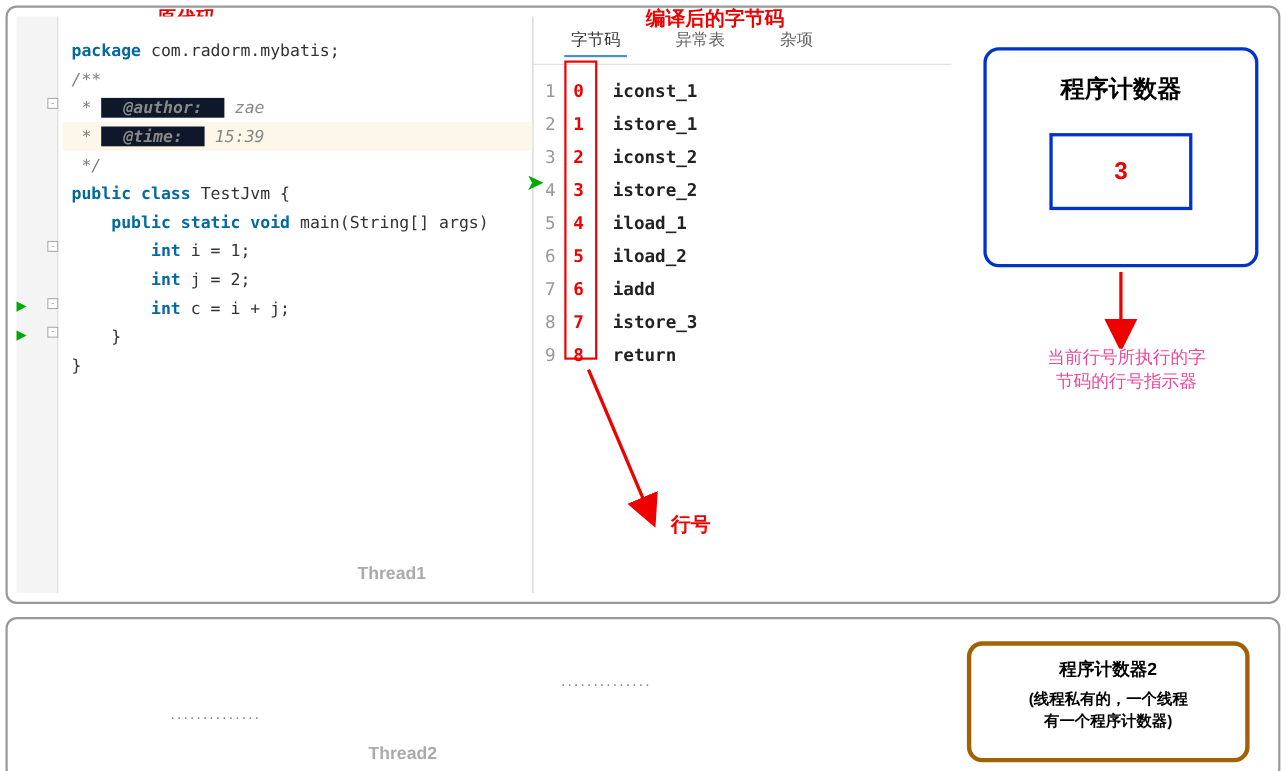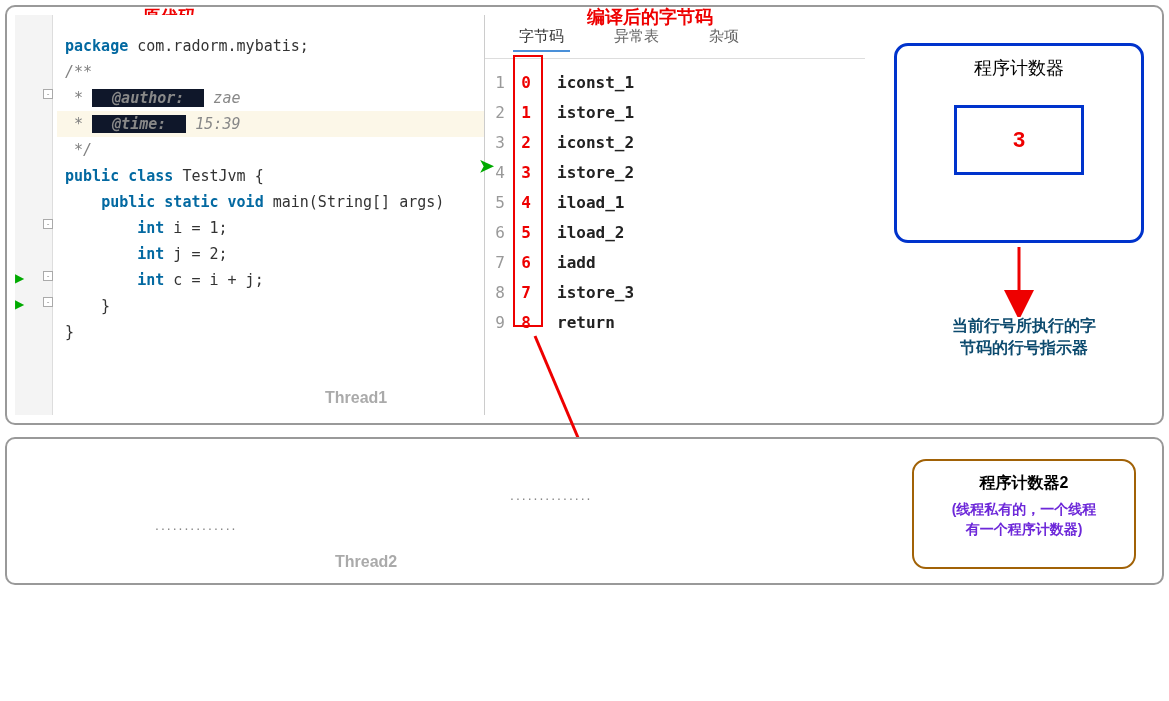--- a/index.html
+++ b/index.html
@@ -1,19 +1,19 @@
 <!DOCTYPE html>
 <html><head>
   <meta charset="utf-8">
   <style>
     * { box-sizing: border-box; margin: 0; padding: 0; }
     body { font-family: "Microsoft YaHei", Arial, sans-serif; background: #fff; padding: 5px; width: 1169px; }
     
     .panel { border: 2px solid #999; border-radius: 10px; padding: 8px; margin-bottom: 12px; background: #fff; position: relative; }
-    .panel1 { height: 420px; display: flex; }
+    .panel1 { height: 544px; display: flex; }
     .panel2 { height: 148px; }
     
     .title-red { color: #e00; font-weight: bold; position: absolute; font-size: 18px; }
     .title-source { top: -2px; left: 135px; }
     .title-bytecode { top: -2px; left: 580px; }
     
     
     .source-area { width: 470px; background: #fff; border-right: 1px solid #ccc; position: relative; padding-left: 42px; padding-top: 18px; }
     .gutter { position: absolute; left: 0; top: 0; width: 38px; height: 100%; background: #f4f4f4; border-right: 1px solid #ddd; }
     .fold-mark { position: absolute; left: 28px; width: 10px; height: 10px; border: 1px solid #aaa; font-size: 8px; line-height: 8px; text-align: center; color: #888; background: #fff; }
@@ -43,37 +43,37 @@
     
     .red-box-offsets { position: absolute; border: 2px solid #e00; left: 28px; top: 40px; width: 30px; height: 272px; }
     .arrow-marker { position: absolute; left: -6px; top: 140px; color: #0a0; font-size: 18px; font-weight: bold; }
     
     .red-arrow-down { position: absolute; left: 45px; top: 316px; }
     .label-lineno { position: absolute; left: 95px; top: 450px; color: #e00; font-weight: bold; font-size: 18px; margin-left: 30px; }
     
     
     .right-area { flex: 1; position: relative; }
     .pc-box { border: 3px solid #0033cc; border-radius: 14px; position: absolute; right: 10px; top: 28px; width: 250px; height: 200px; padding: 10px; }
-    .pc-title { text-align: center; font-size: 18px; font-weight: normal; }
+    .pc-title { text-align: center; font-size: 22px; font-weight: bold; margin-top: 10px; }
     .pc-inner { border: 3px solid #0033cc; width: 130px; height: 70px; margin: 25px auto 0; display: flex; align-items: center; justify-content: center; }
     .pc-value { color: #e00; font-weight: bold; font-size: 22px; }
     
     .pc-arrow-down { position: absolute; right: 120px; top: 232px; }
-    .pc-desc { position: absolute; right: 15px; top: 300px; color: #0c4a6e; font-weight: bold; font-size: 16px; text-align: center; width: 230px; line-height: 1.4; }
+    .pc-desc { position: absolute; right: 15px; top: 300px; color: #ec4899; font-weight: normal; font-size: 16px; text-align: center; width: 230px; line-height: 1.4; }
     
     
     .panel2-content { display: flex; align-items: center; height: 100%; position: relative; }
     .dots { color: #888; letter-spacing: 2px; font-size: 14px; }
     .dots1 { position: absolute; left: 140px; top: 70px; }
     .dots2 { position: absolute; left: 495px; top: 40px; }
     .thread2-label { position: absolute; left: 320px; bottom: 4px; font-size: 16px; color: #aaa; font-weight: bold; }
     
-    .pc-box2 { border: 2px solid #a16207; border-radius: 14px; position: absolute; right: 18px; top: 12px; width: 224px; height: 110px; padding: 12px; }
+    .pc-box2 { border: 4px solid #a16207; border-radius: 14px; position: absolute; right: 18px; top: 12px; width: 257px; height: 110px; padding: 12px; }
     .pc-box2-title { text-align: center; font-weight: bold; font-size: 16px; margin-bottom: 6px; }
-    .pc-box2-desc { text-align: center; color: #6d28d9; font-weight: bold; font-size: 14px; line-height: 1.4; }
+    .pc-box2-desc { text-align: center; color: #000000; font-weight: bold; font-size: 14px; line-height: 1.4; }
   </style>
 </head>
 <body>
 
 <div class="panel panel1">
   <div class="title-red title-source">原代码</div>
   <div class="title-red title-bytecode">编译后的字节码</div>
 
   <div class="source-area">
     <div class="gutter">

